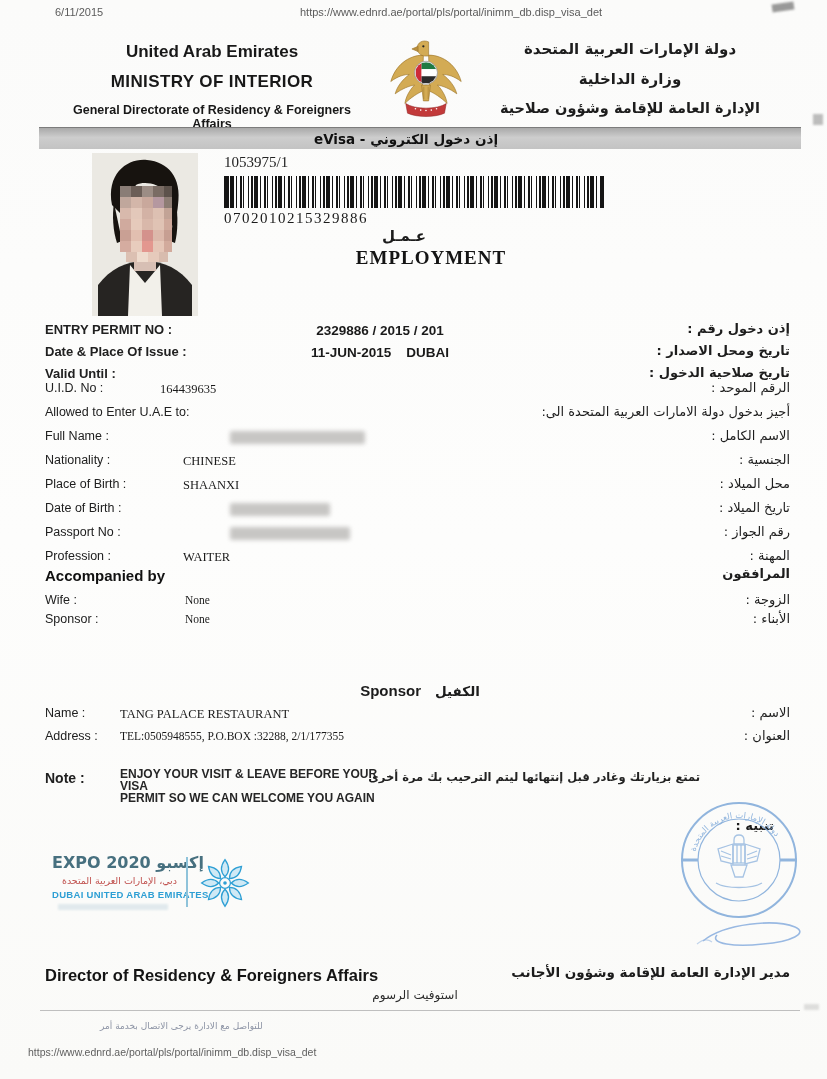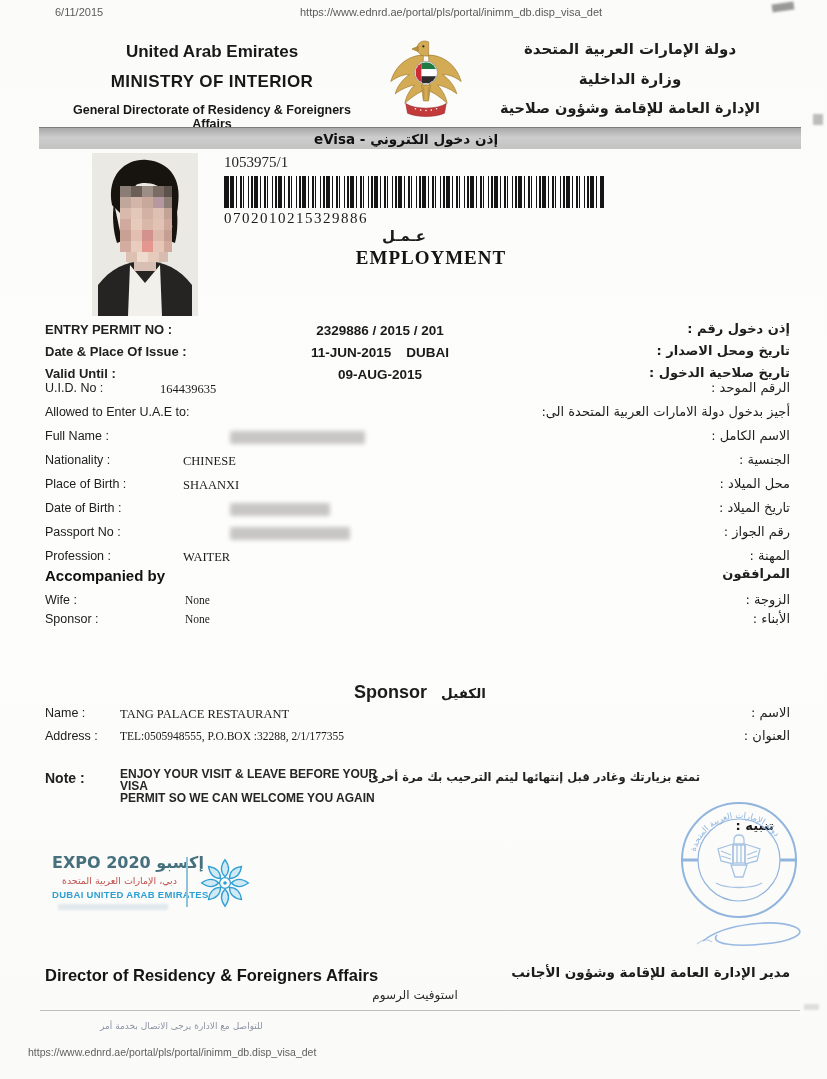--- a/index.html
+++ b/index.html
@@ -46,21 +46,21 @@
   .flabel{position:absolute;left:0;top:0;font-size:12.5px;color:#202020;}
   .fval{position:absolute;left:138px;top:1px;font-family:"Liberation Serif",serif;font-size:12.5px;color:#1a1a1a;}
   .flabel-ar{position:absolute;right:0;top:-1px;font-family:"DejaVu Sans",sans-serif;direction:rtl;font-size:13px;color:#1d1d1d;}
   .frow.bold .flabel{font-weight:bold;font-size:13px;}
   .frow.bold .fval{left:185px;width:300px;text-align:center;font-family:"Liberation Sans",sans-serif;font-weight:bold;font-size:13.5px;}
   .frow.bold .flabel-ar{font-weight:bold;}
   .blob{position:absolute;left:185px;top:2px;height:13px;background:#c7c6c4;filter:blur(2px);border-radius:2px;}
 
   .sec-head{font-weight:bold;font-size:15px;color:#111;}
   .sponsor-head{left:340px;top:682px;width:160px;display:flex;gap:14px;align-items:baseline;justify-content:center;}
-  .sponsor-head .en{font-weight:bold;font-size:18px;}
+  .sponsor-head .en{font-weight:bold;font-size:15px;}
   .sponsor-head .ar{font-weight:bold;font-size:13.5px;}
   .srow .fval{left:75px;}
 
   
   .note-en{position:absolute;left:75px;top:-2px;width:280px;font-size:12px;font-weight:bold;line-height:12px;color:#262626;}
   .note-ar-text{position:absolute;right:90px;top:0;font-family:"DejaVu Sans",sans-serif;direction:rtl;font-weight:bold;font-size:11.5px;color:#222;}
   .note-ar-label{position:absolute;right:16px;top:0;font-family:"DejaVu Sans",sans-serif;direction:rtl;font-weight:bold;font-size:13px;margin-top:48px;}
 
   
   .expo-title{left:52px;top:853px;font-size:16px;font-weight:bold;color:#47707f;font-family:"DejaVu Sans",sans-serif;}
@@ -196,21 +196,20 @@
     <span class="fval">2329886 / 2015 / 201</span>
     <span class="flabel-ar">إذن دخول رقم :</span>
   </div>
   <div class="frow bold" style="top:344px">
     <span class="flabel">Date &amp; Place Of Issue :</span>
     <span class="fval">11-JUN-2015&nbsp;&nbsp;&nbsp;&nbsp;DUBAI</span>
     <span class="flabel-ar">تاريخ ومحل الاصدار :</span>
   </div>
   <div class="frow bold" style="top:366px">
     <span class="flabel">Valid Until :</span>
-    <span class="fval">09-AUG-2015</span>
     <span class="flabel-ar">تاريخ صلاحية الدخول :</span>
   </div>
   <div class="frow" style="top:381px">
     <span class="flabel">U.I.D. No :</span>
     <span class="fval" style="left:115px">164439635</span>
     <span class="flabel-ar">الرقم الموحد :</span>
   </div>
   <div class="frow" style="top:405px">
     <span class="flabel">Allowed to Enter U.A.E to:</span>
     <span class="flabel-ar">أجيز بدخول دولة الامارات العربية المتحدة الى:</span>

